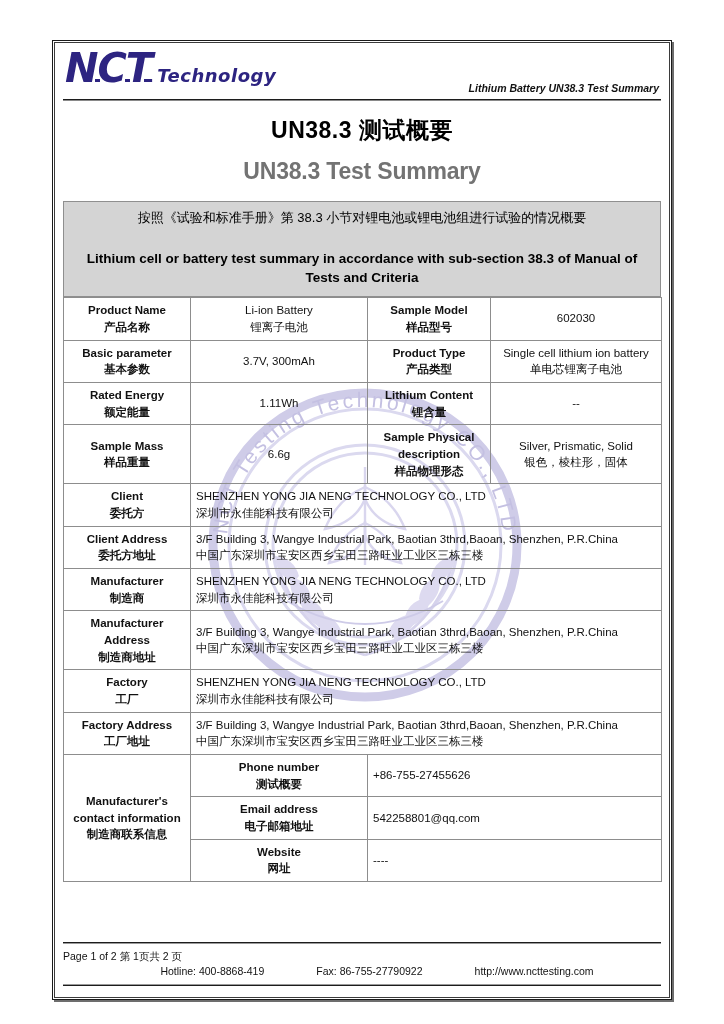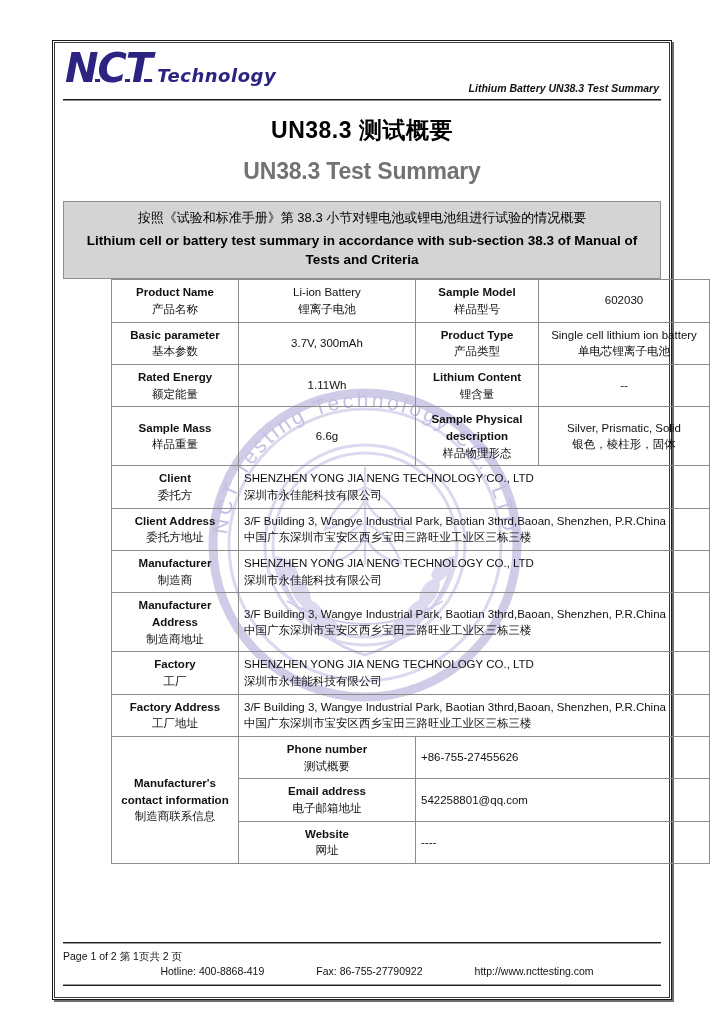--- a/index.html
+++ b/index.html
@@ -122,44 +122,43 @@
     font-size: 13px;
     color: #000;
     line-height: 1.45;
   }
   .intro-en {
     text-align: center;
     font-size: 13.5px;
     font-weight: bold;
     color: #000;
     line-height: 1.42;
-    margin-top: 3px;
+    margin-top: 21px;
   }
 
   
   table.main {
     width: 100%;
     border-collapse: collapse;
     table-layout: fixed;
     margin-top: 0px;
-    margin-left: 48px;
   }
   table.main td {
     border: 1px solid #8d8d8d;
     vertical-align: middle;
     padding: 4px 5px;
     font-size: 11.5px;
     color: #111;
     line-height: 1.45;
   }
   td.lbl {
     text-align: center;
     font-weight: bold;
   }
-  td.lbl .cn { font-weight: normal; text-align: center; }
+  td.lbl .cn { font-weight: bold; text-align: center; }
   td.val {
     text-align: center;
     font-weight: normal;
   }
   td.val-left {
     text-align: left;
     font-weight: normal;
     padding-left: 9px;
   }
   .cn { display: block; }

